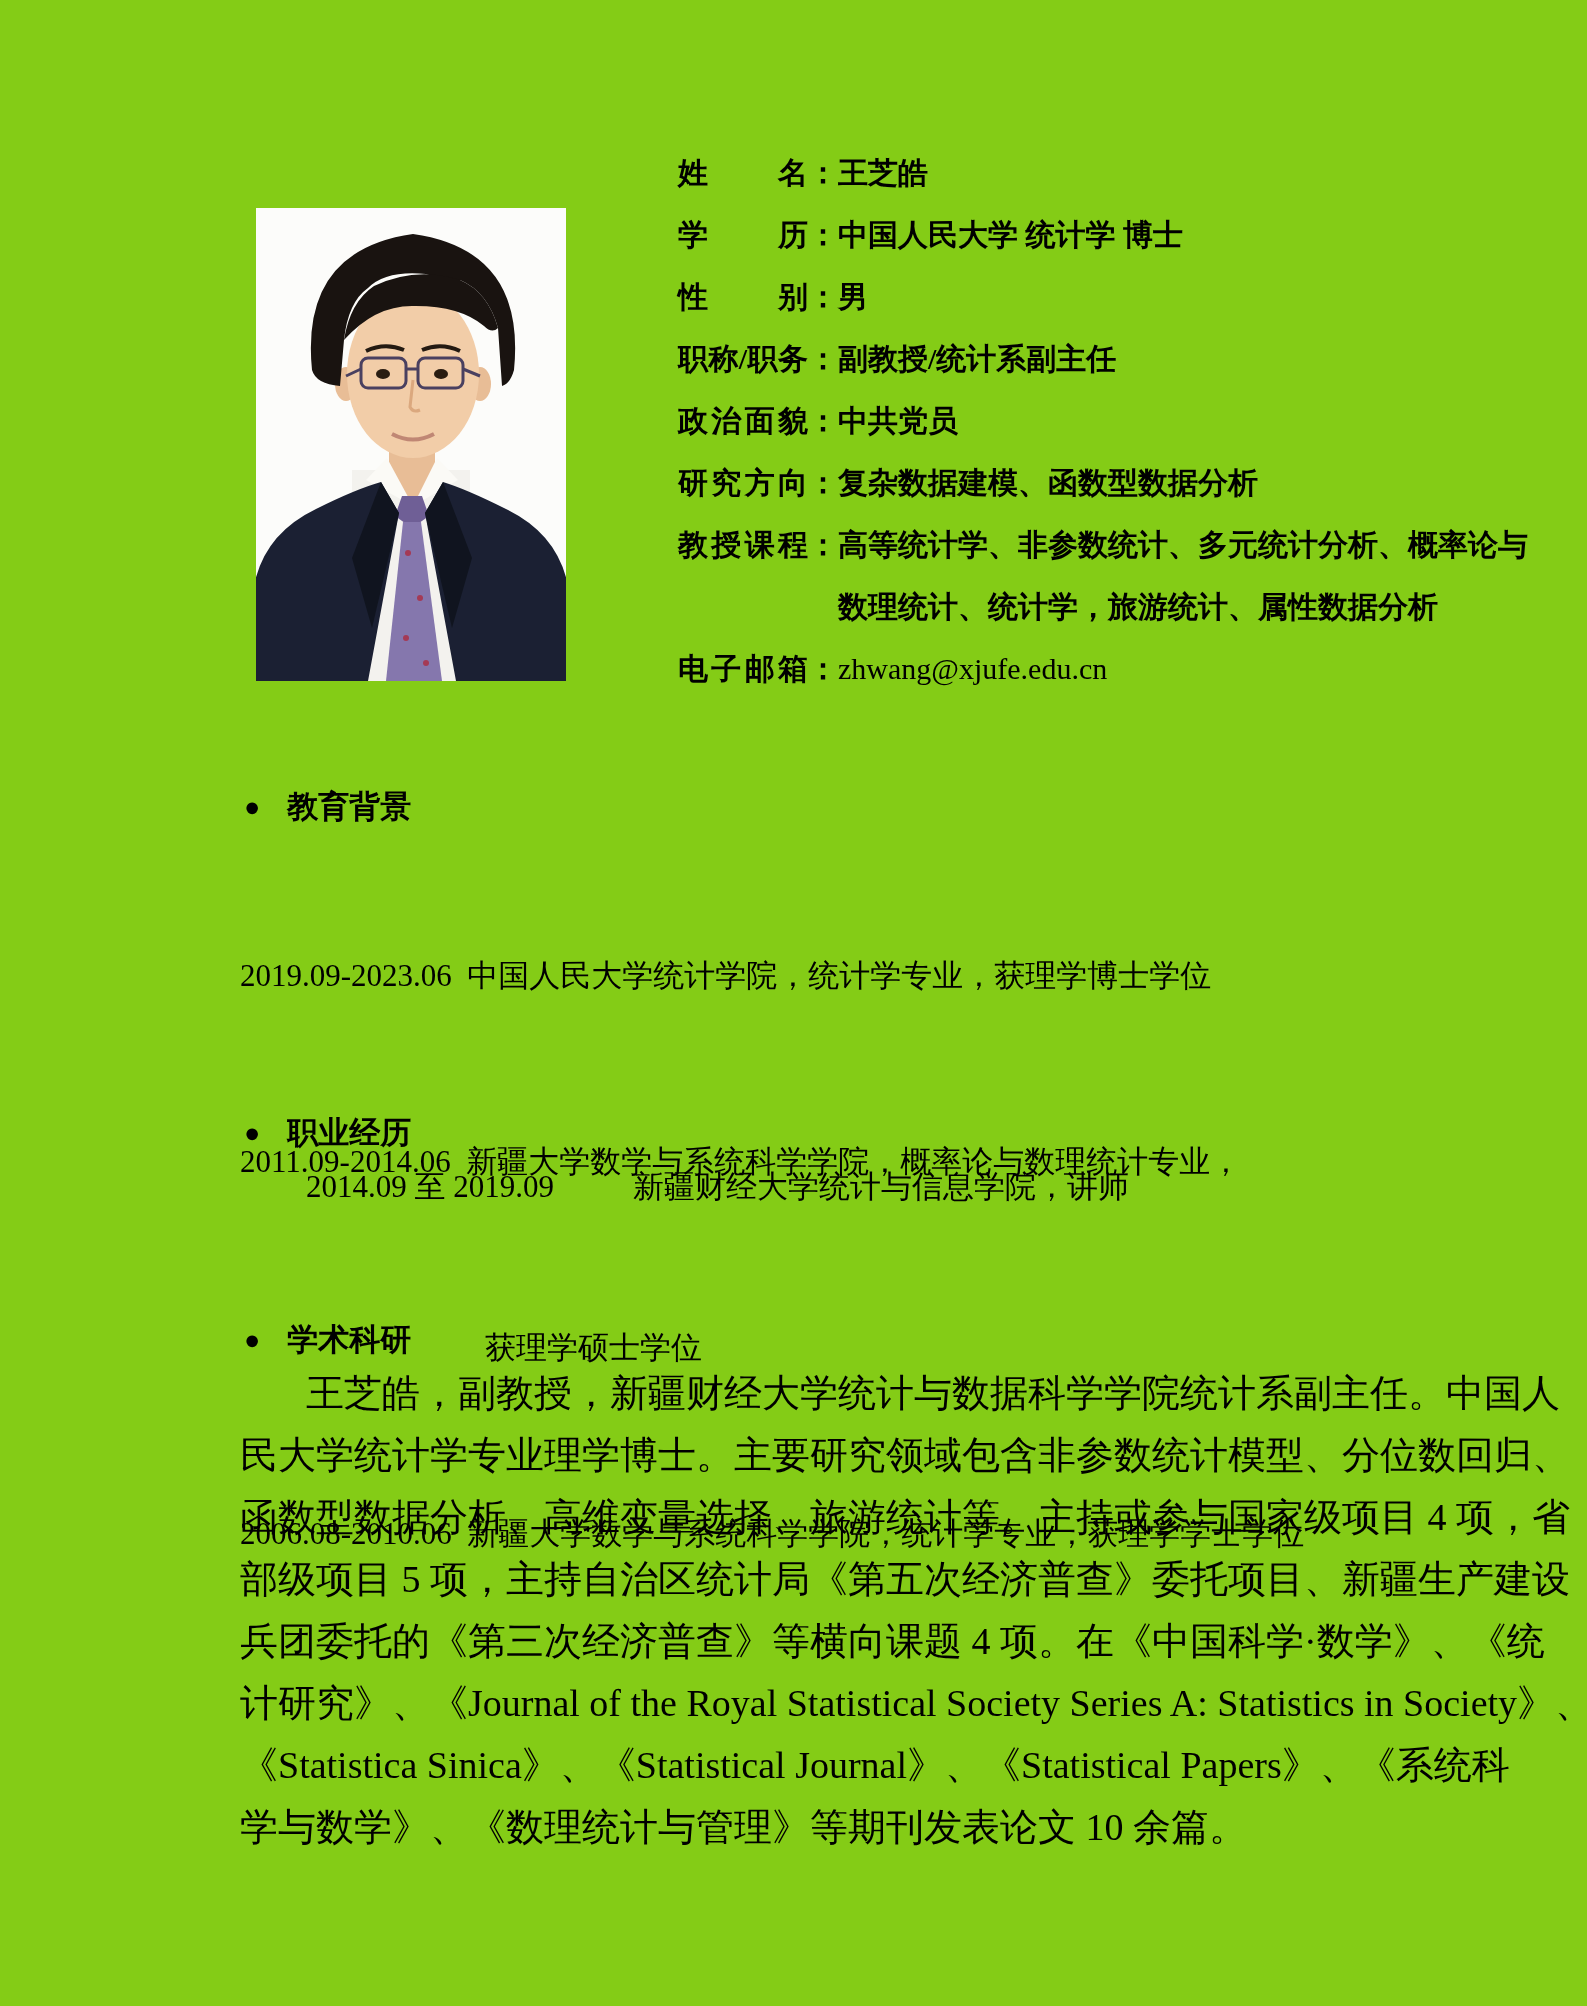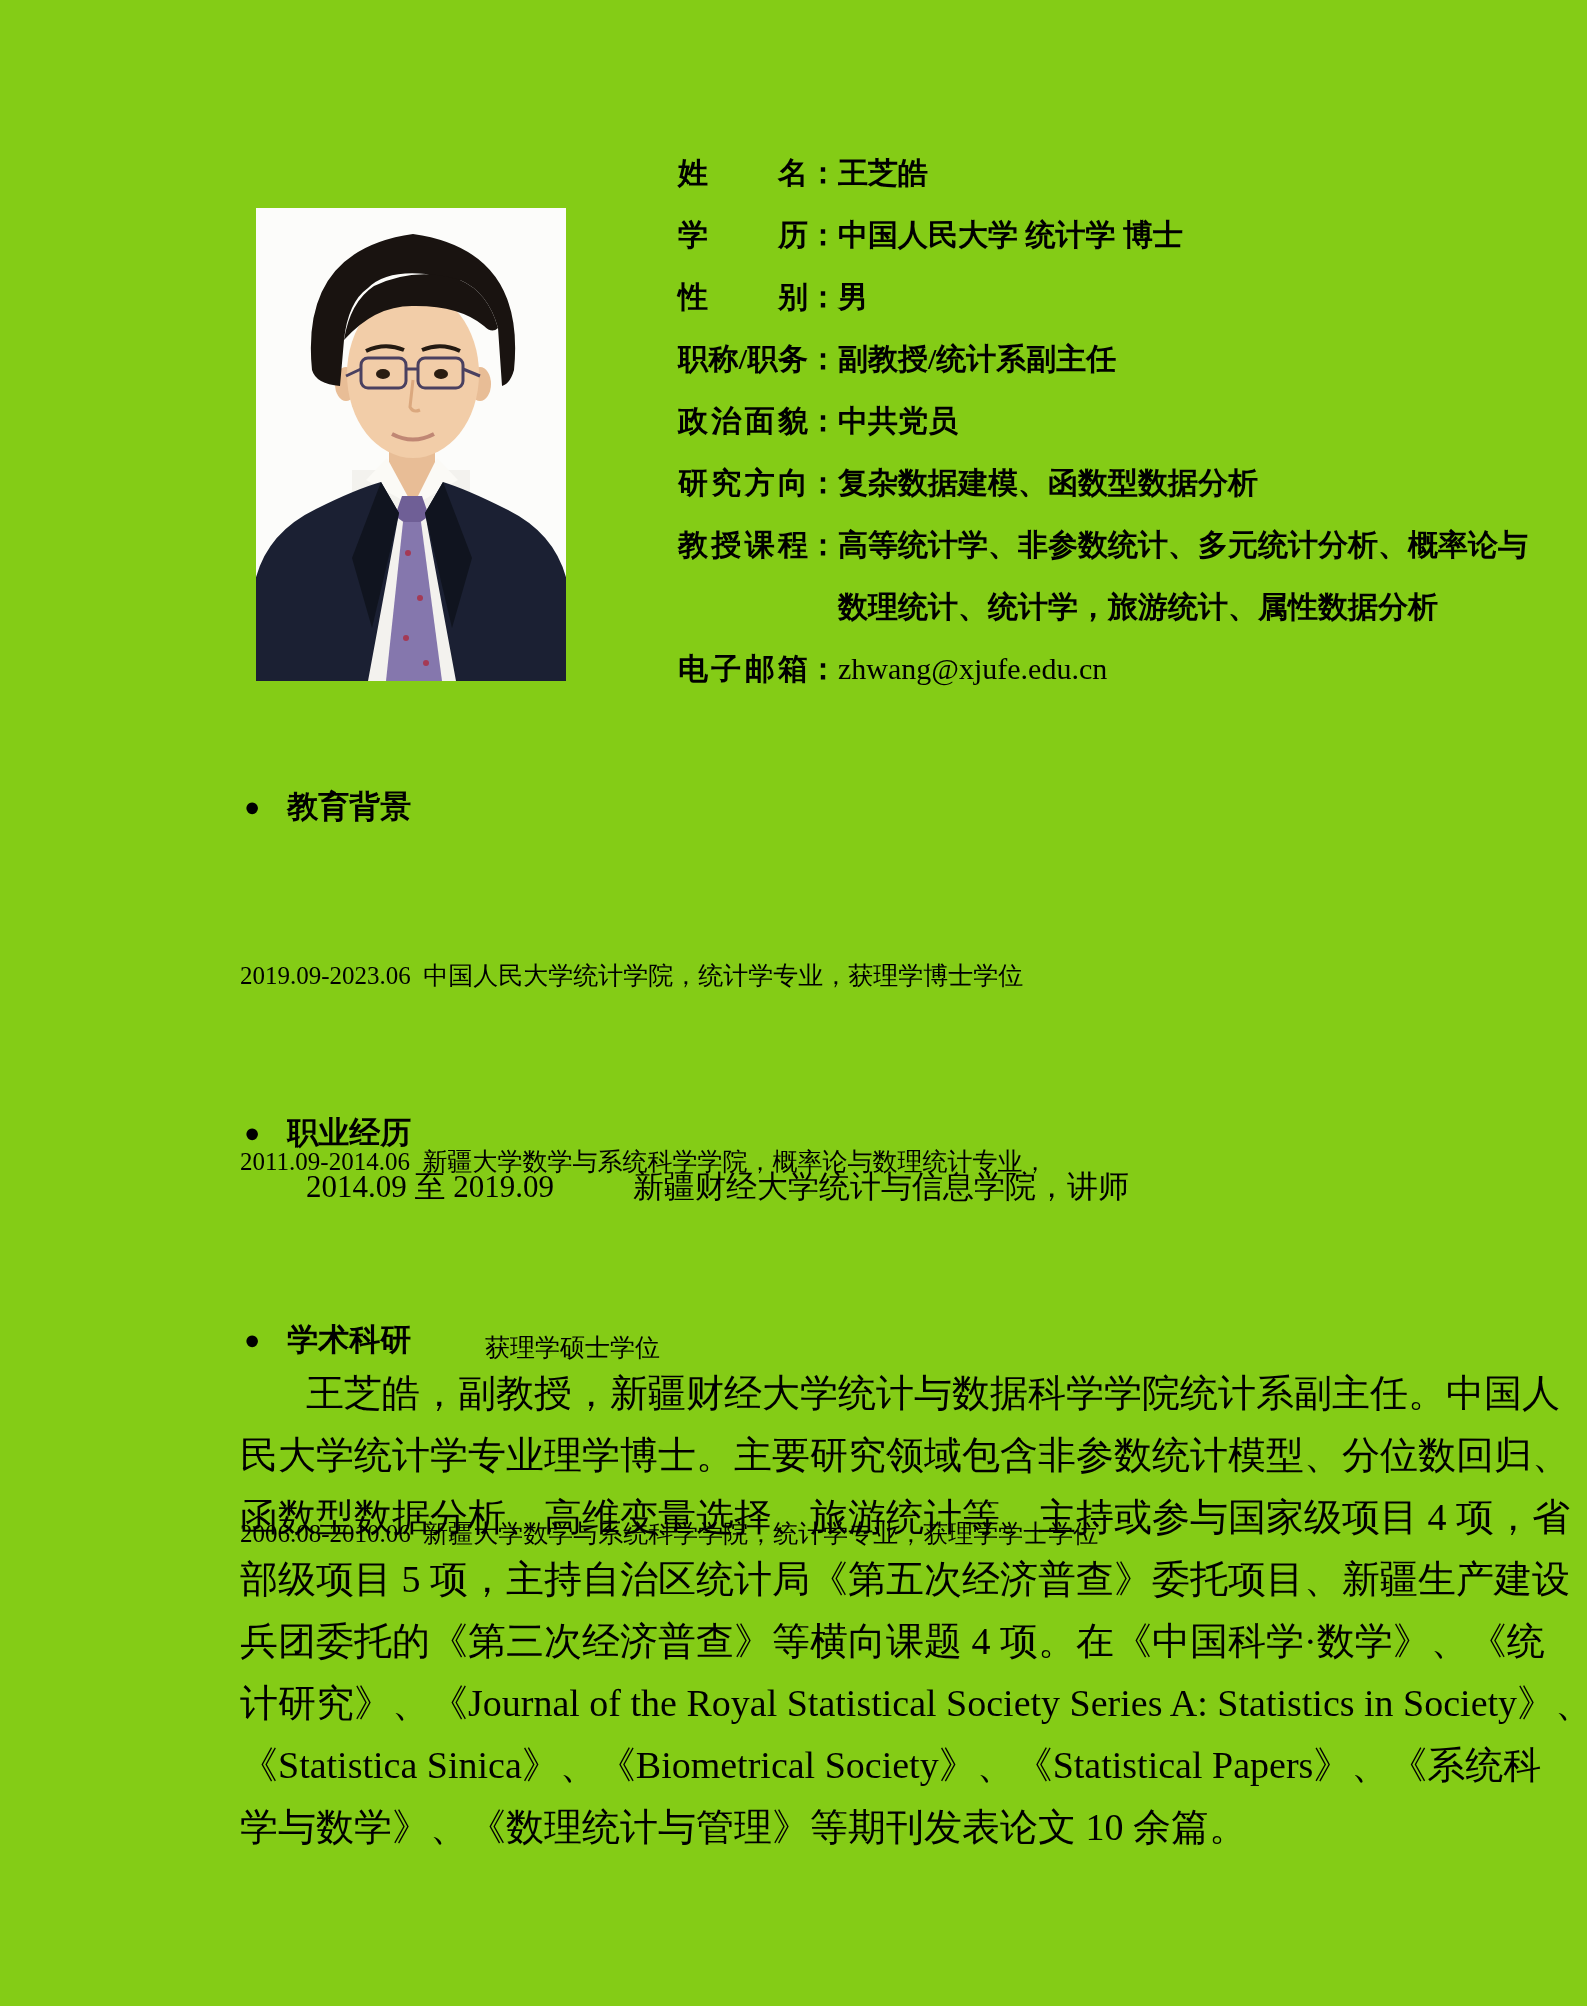--- a/index.html
+++ b/index.html
@@ -40,21 +40,21 @@
     display:flex; align-items:center; white-space:nowrap;
   }
   .bullet { font-size:27px; margin-right:27px; line-height:62px; }
   #edu-heading { top:776px; }
   #career-heading { top:1102px; }
   #research-heading { top:1309px; }
 
   
   .edu-lines {
     position:absolute; left:240px; top:821px;
-    font-size:25px; line-height:62px; white-space:pre;
+    font-size:31px; line-height:62px; white-space:pre;
   }
   .edu-line.cont { padding-left:245px; }
 
   
   .career-rows {
     position:absolute; left:306px; top:1156px;
     font-size:31px; line-height:62px;
   }
   .career-row { display:flex; white-space:pre; }
   .career-period { width:327px; flex:0 0 auto; }
@@ -165,17 +165,17 @@
     <span class="bullet">●</span>
     <span>学术科研</span>
   </div>
   <div class="research-para">
     <div class="pline first">王芝皓，副教授，新疆财经大学统计与数据科学学院统计系副主任。中国人</div>
     <div class="pline">民大学统计学专业理学博士。主要研究领域包含非参数统计模型、分位数回归、</div>
     <div class="pline">函数型数据分析、高维变量选择、旅游统计等。主持或参与国家级项目 4 项，省</div>
     <div class="pline">部级项目 5 项，主持自治区统计局《第五次经济普查》委托项目、新疆生产建设</div>
     <div class="pline">兵团委托的《第三次经济普查》等横向课题 4 项。在《中国科学·数学》、《统</div>
     <div class="pline">计研究》、《Journal of the Royal Statistical Society Series A: Statistics in Society》、</div>
-    <div class="pline">《Statistica Sinica》、《Biometrical Society》、《Statistical Papers》、《系统科</div>
+    <div class="pline">《Statistica Sinica》、《Statistical Journal》、《Statistical Papers》、《系统科</div>
     <div class="pline last">学与数学》、《数理统计与管理》等期刊发表论文 10 余篇。</div>
   </div>
 
 </div>
 
 </body></html>

